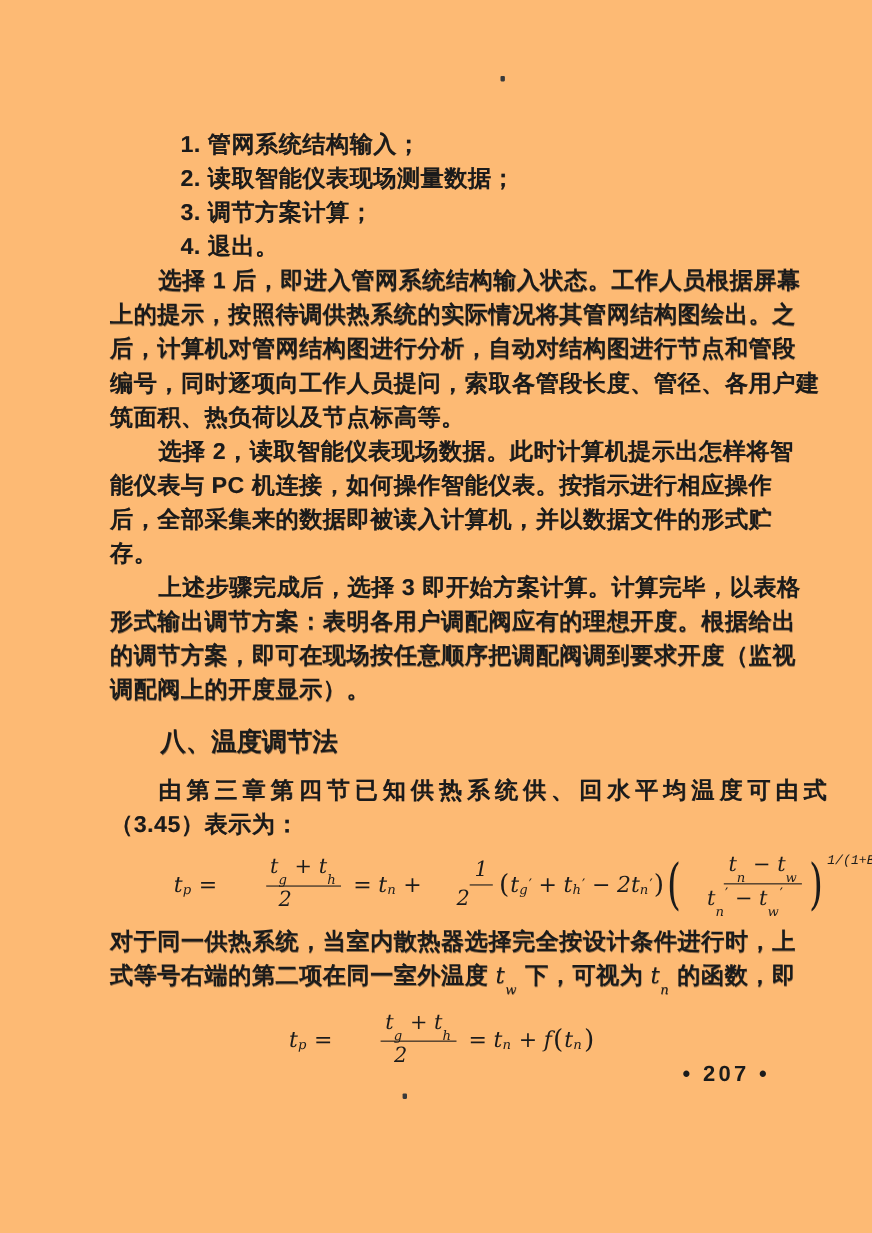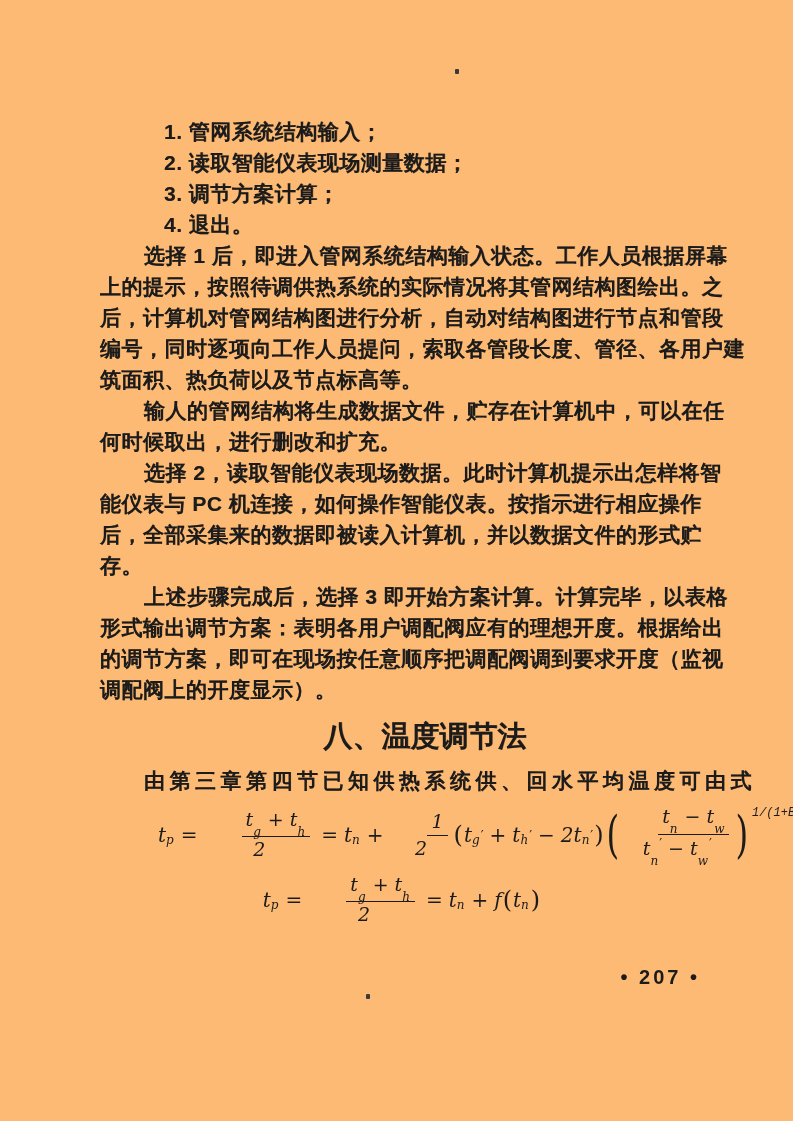--- a/index.html
+++ b/index.html
@@ -26,26 +26,25 @@
     line-height: 31px;
     font-weight: bold;
     letter-spacing: 0.5px;
     white-space: nowrap;
     text-shadow: 0.3px 0.3px 0 rgba(20,20,20,0.45);
   }
   .list { padding-left: 64px; }
   .indent { text-indent: 44px; }
   .spread { letter-spacing: 4.5px; }
   .heading {
-    font-size: 29px;
+    font-size: 23px;
     font-weight: bold;
     margin: 16px 0 14px 46px;
     line-height: 30px;
     text-shadow: 0.4px 0.4px 0 rgba(20,20,20,0.5);
-    text-align: center;
   }
   
   .formula {
     display: flex;
     align-items: center;
     font-family: "DejaVu Serif", serif;
     font-style: italic;
     font-size: 20px;
     font-weight: 500;
     margin: 8px 0 6px 0;
@@ -128,43 +127,40 @@
     </div>
 
     <div>
       <div class="line indent">选择 1 后，即进入管网系统结构输入状态。工作人员根据屏幕</div>
       <div class="line">上的提示，按照待调供热系统的实际情况将其管网结构图绘出。之</div>
       <div class="line">后，计算机对管网结构图进行分析，自动对结构图进行节点和管段</div>
       <div class="line">编号，同时逐项向工作人员提问，索取各管段长度、管径、各用户建</div>
       <div class="line">筑面积、热负荷以及节点标高等。</div>
     </div>
 
-    <div>
-      <div class="line indent">输人的管网结构将生成数据文件，贮存在计算机中，可以在任</div>
-      <div class="line">何时候取出，进行删改和扩充。</div>
-    </div>
 
     <div>
       <div class="line indent">选择 2，读取智能仪表现场数据。此时计算机提示出怎样将智</div>
       <div class="line">能仪表与 PC 机连接，如何操作智能仪表。按指示进行相应操作</div>
       <div class="line">后，全部采集来的数据即被读入计算机，并以数据文件的形式贮</div>
       <div class="line">存。</div>
     </div>
 
     <div>
       <div class="line indent">上述步骤完成后，选择 3 即开始方案计算。计算完毕，以表格</div>
       <div class="line">形式输出调节方案：表明各用户调配阀应有的理想开度。根据给出</div>
       <div class="line">的调节方案，即可在现场按任意顺序把调配阀调到要求开度（监视</div>
       <div class="line">调配阀上的开度显示）。</div>
     </div>
 
     <div class="heading">八、温度调节法</div>
 
     <div>
       <div class="line indent spread">由第三章第四节已知供热系统供、回水平均温度可由式</div>
+      <div class="line">（3.45）表示为：</div>
     </div>
 
     <div class="formula f1">
       <span class="v">t</span>
         <sub class="ms">p</sub>
       <span class="op">=</span>
       <span class="frac">
         <span class="num"><span class="v">t</span><sub class="ms">g</sub><span class="op">+</span><span class="v">t</span><sub class="ms">h</sub></span>
         <span class="den">2</span>
       </span>
@@ -191,20 +187,26 @@
       <span class="pn">)</span>
       <span class="bigp">(</span>
       <span class="frac">
         <span class="num"><span class="v">t</span><sub class="ms">n</sub><span class="op">−</span><span class="v">t</span><sub class="ms">w</sub></span>
         <span class="den"><span class="v">t</span><sub class="ms">n</sub><span class="pr">′</span><span class="op">−</span><span class="v">t</span><sub class="ms">w</sub><span class="pr">′</span></span>
       </span>
       <span class="bigp">)</span>
       <sup class="exp">1/(1+B)</sup>
     </div>
 
+    <div>
+      <div class="line">对于同一供热系统，当室内散热器选择完全按设计条件进行时，上</div>
+      <div class="line">
+        <span>式等号右端的第二项在同一室外温度 </span><span class="imath">t</span><sub class="ms imath">w</sub><span> 下，可视为 </span><span class="imath">t</span><sub class="ms imath">n</sub><span> 的函数，即</span>
+      </div>
+    </div>
 
     <div class="formula f2">
       <span class="v">t</span>
         <sub class="ms">p</sub>
       <span class="op">=</span>
       <span class="frac">
         <span class="num"><span class="v">t</span><sub class="ms">g</sub><span class="op">+</span><span class="v">t</span><sub class="ms">h</sub></span>
         <span class="den">2</span>
       </span>
       <span class="op">=</span>

